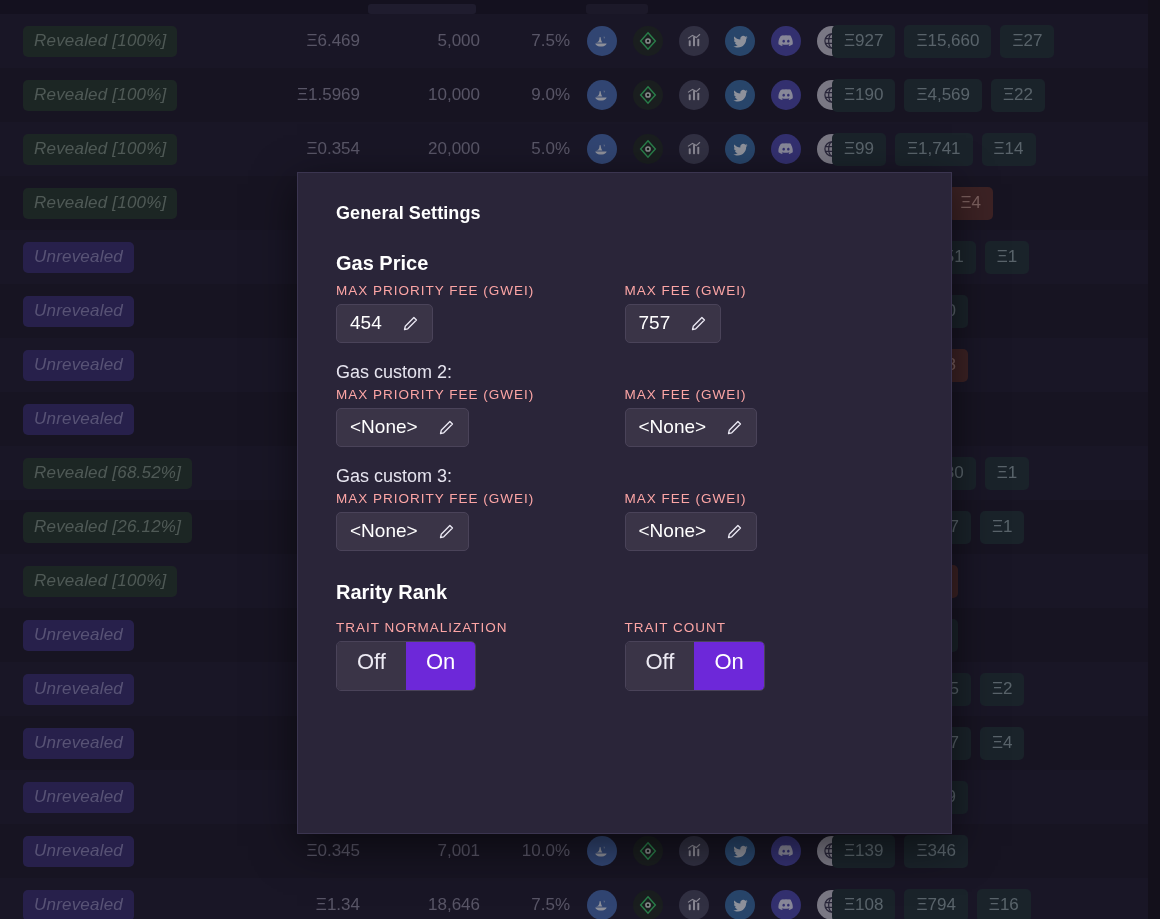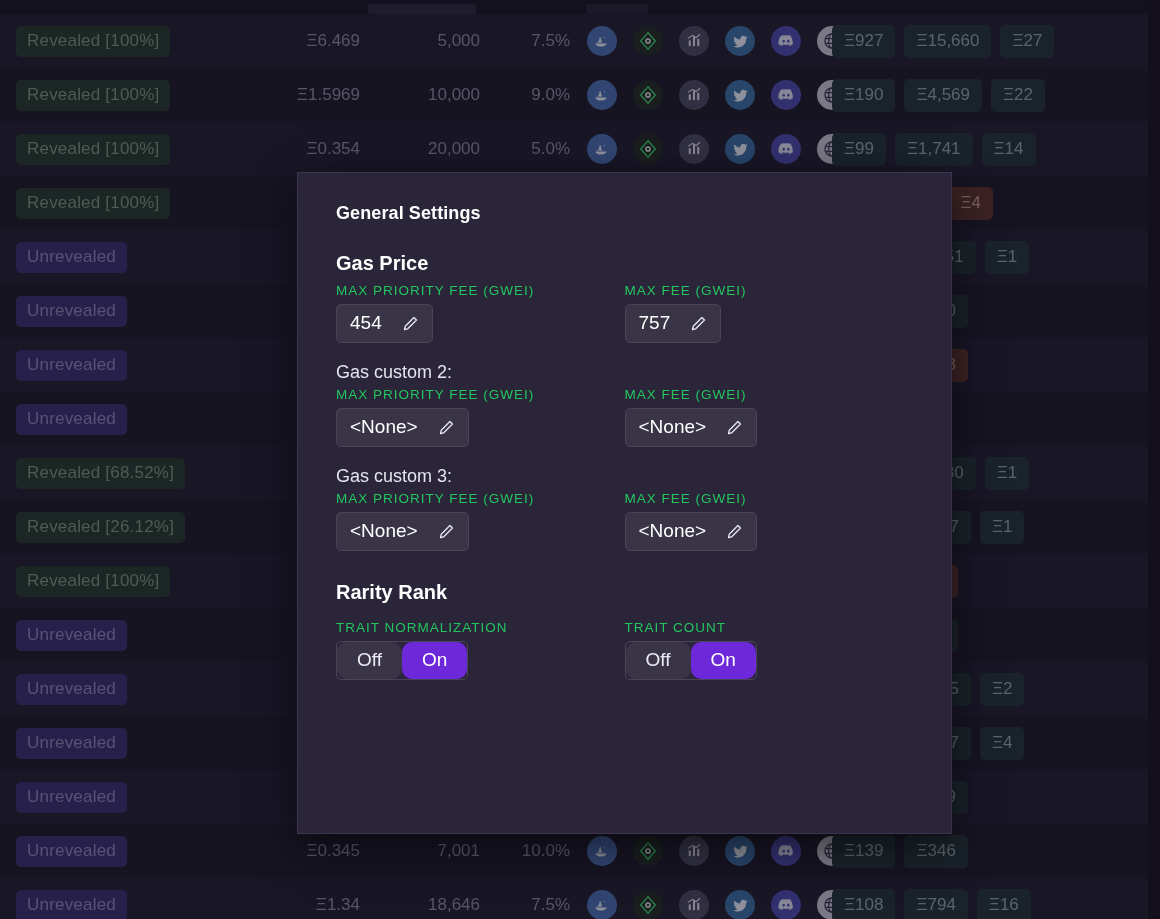--- a/index.html
+++ b/index.html
@@ -29,21 +29,22 @@
     display: flex;
     align-items: center;
     font-size: 17px;
   }
   .bg-row.alt { background: #221e33; }
   .bg-row.norm { background: #1e1b2c; }
 
   .cell-status {
     width: 250px;
     display: flex;
-    padding-left: 16px;
+    padding-left: 23px;
+    font-style: italic;
   }
   .pill {
     display: inline-block;
     padding: 5px 11px 6px;
     border-radius: 5px;
     font-size: 17px;
     letter-spacing: .2px;
     white-space: nowrap;
   }
   .pill.revealed { background: #27392f; color: #7e9285; }
@@ -145,21 +146,21 @@
     color: #e6e4ef;
     font-size: 18px;
     margin-bottom: 4px;
   }
   .field-grid {
     display: flex;
     margin-bottom: 19px;
   }
   .field-col { width: 291px; }
   .field-cap {
-    color: #22c55e;
+    color: #fca5a5;
     font-size: 13.5px;
     letter-spacing: 1.0px;
     text-transform: uppercase;
     margin-bottom: 6px;
   }
   .editbox {
     display: inline-flex;
     align-items: center;
     gap: 20px;
     background: #3a3447;
@@ -177,25 +178,24 @@
   .rarity { margin-top: 30px; }
   .toggle-row { display: flex; }
   .toggle-col { width: 291px; }
   .toggle {
     display: inline-flex;
     border-radius: 5px;
     overflow: hidden;
     border: 1px solid #4a4359;
   }
   .toggle > div {
-    padding: 7px 20px 8px;
-    font-size: 19px;
+    padding: 7px 20px 16px;
+    font-size: 22px;
     cursor: pointer;
     line-height: 1.15;
-    border-radius: 10px;
   }
   .tg-off { background: #3a3447; color: #eceaf3; }
   .tg-on  { background: #6d28d9; color: #ffffff; }
 </style>
 </head>
 <body>
 
 <div id="root">
 
   <div class="bg-table" id="bgTable">

